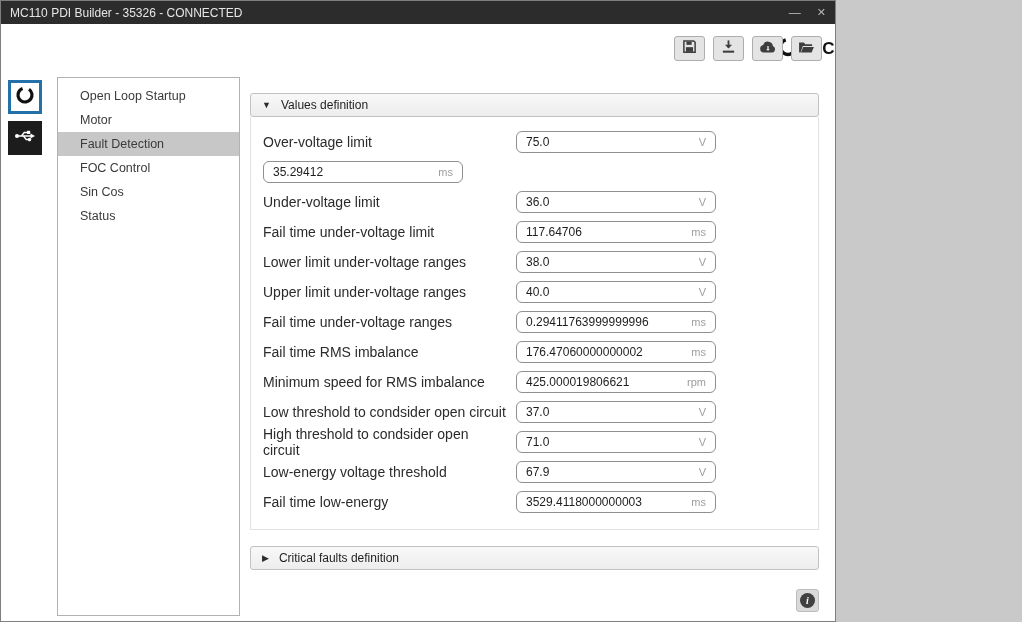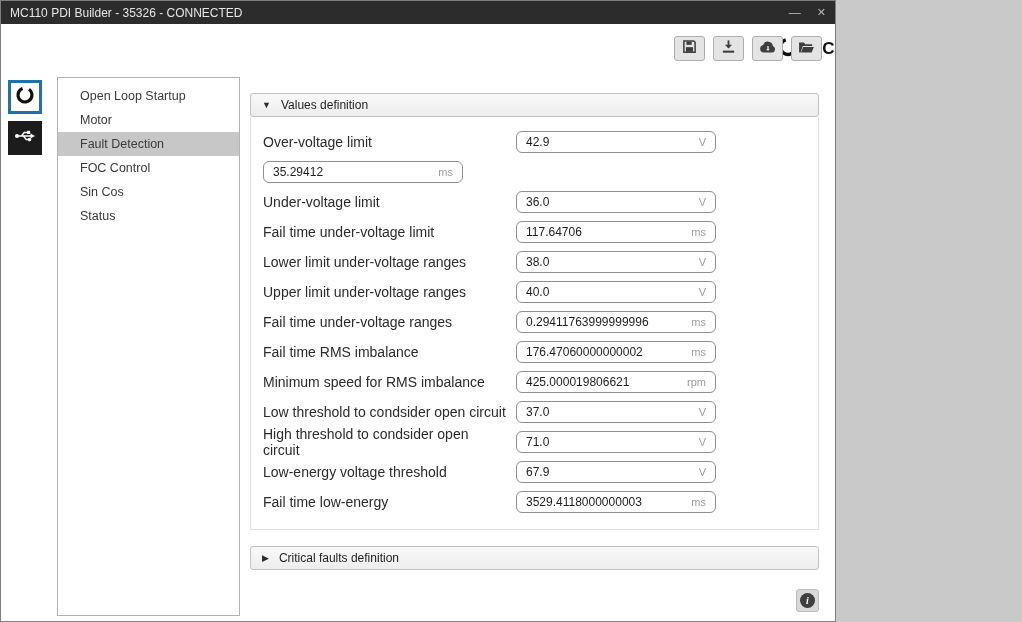--- a/index.html
+++ b/index.html
@@ -237,21 +237,21 @@
       <div class="section-header first">
         <span class="arrow">▼</span>
         <span>Values definition</span>
       </div>
 
       <div class="values-body">
         <div>
   <div class="row">
     <span class="row-label">Over-voltage limit</span>
     <div class="field">
-      <span class="field-value">42.9</span>
+      <span class="field-value">75.0</span>
       <span class="field-unit">V</span>
     </div>
   </div>
 
   <div class="row">
     <div class="field">
       <span class="field-value">35.29412</span>
       <span class="field-unit">ms</span>
     </div>
   </div>

